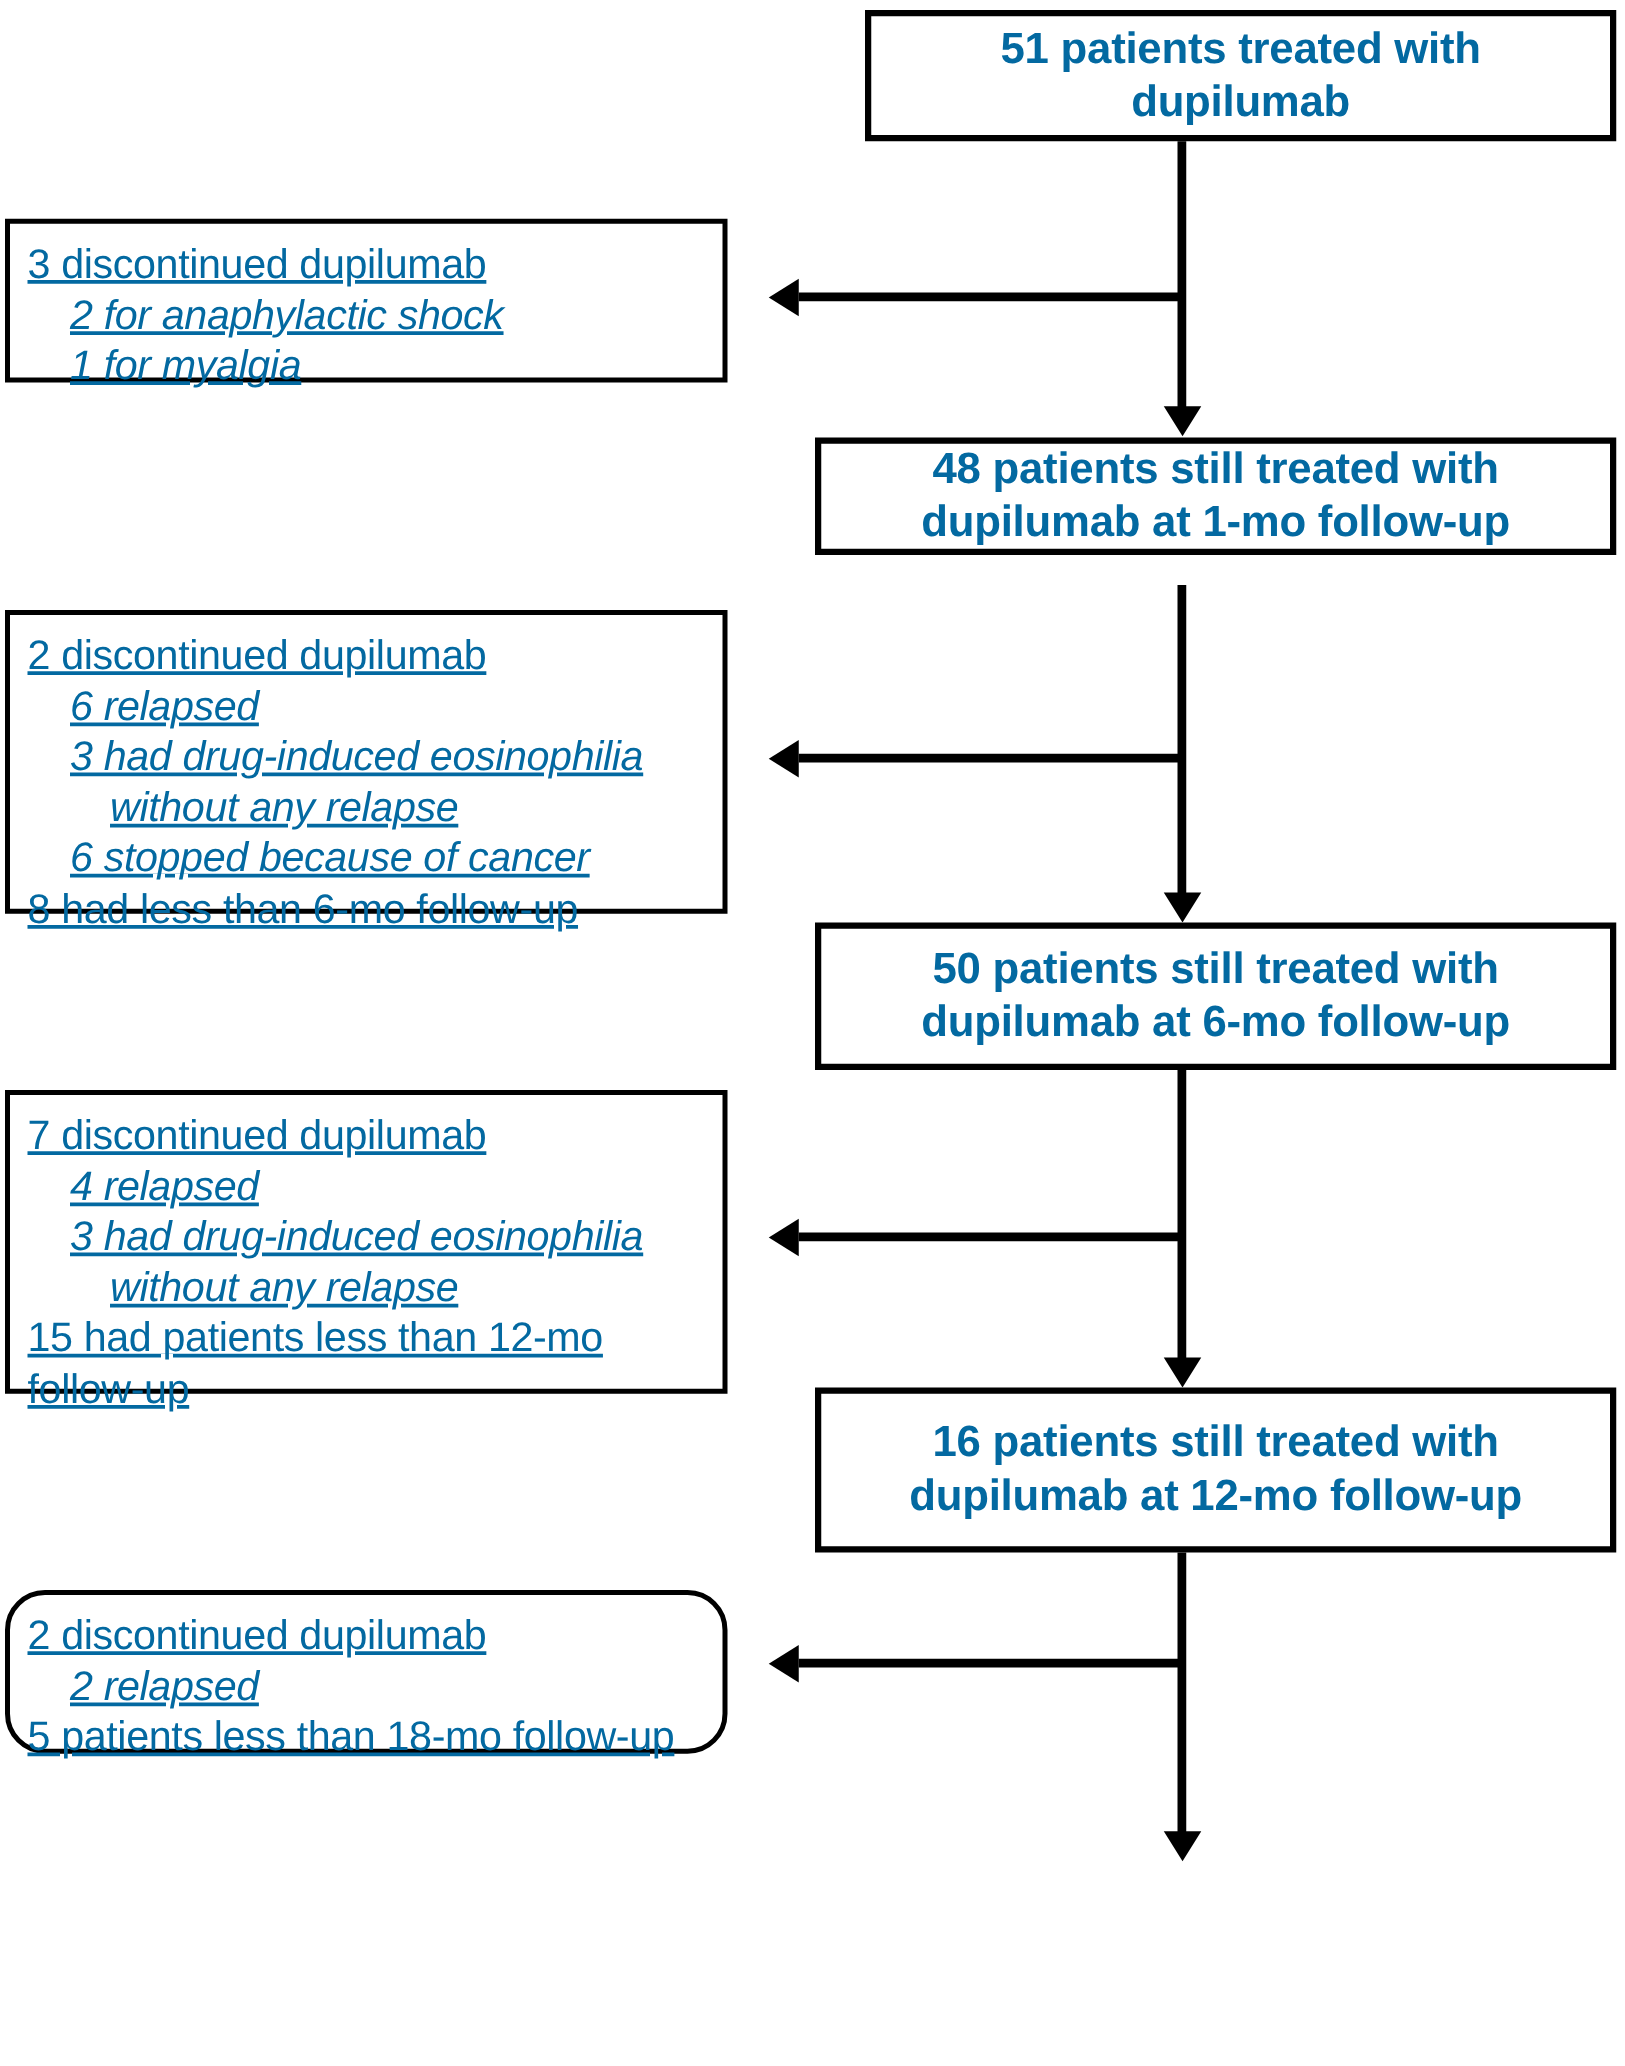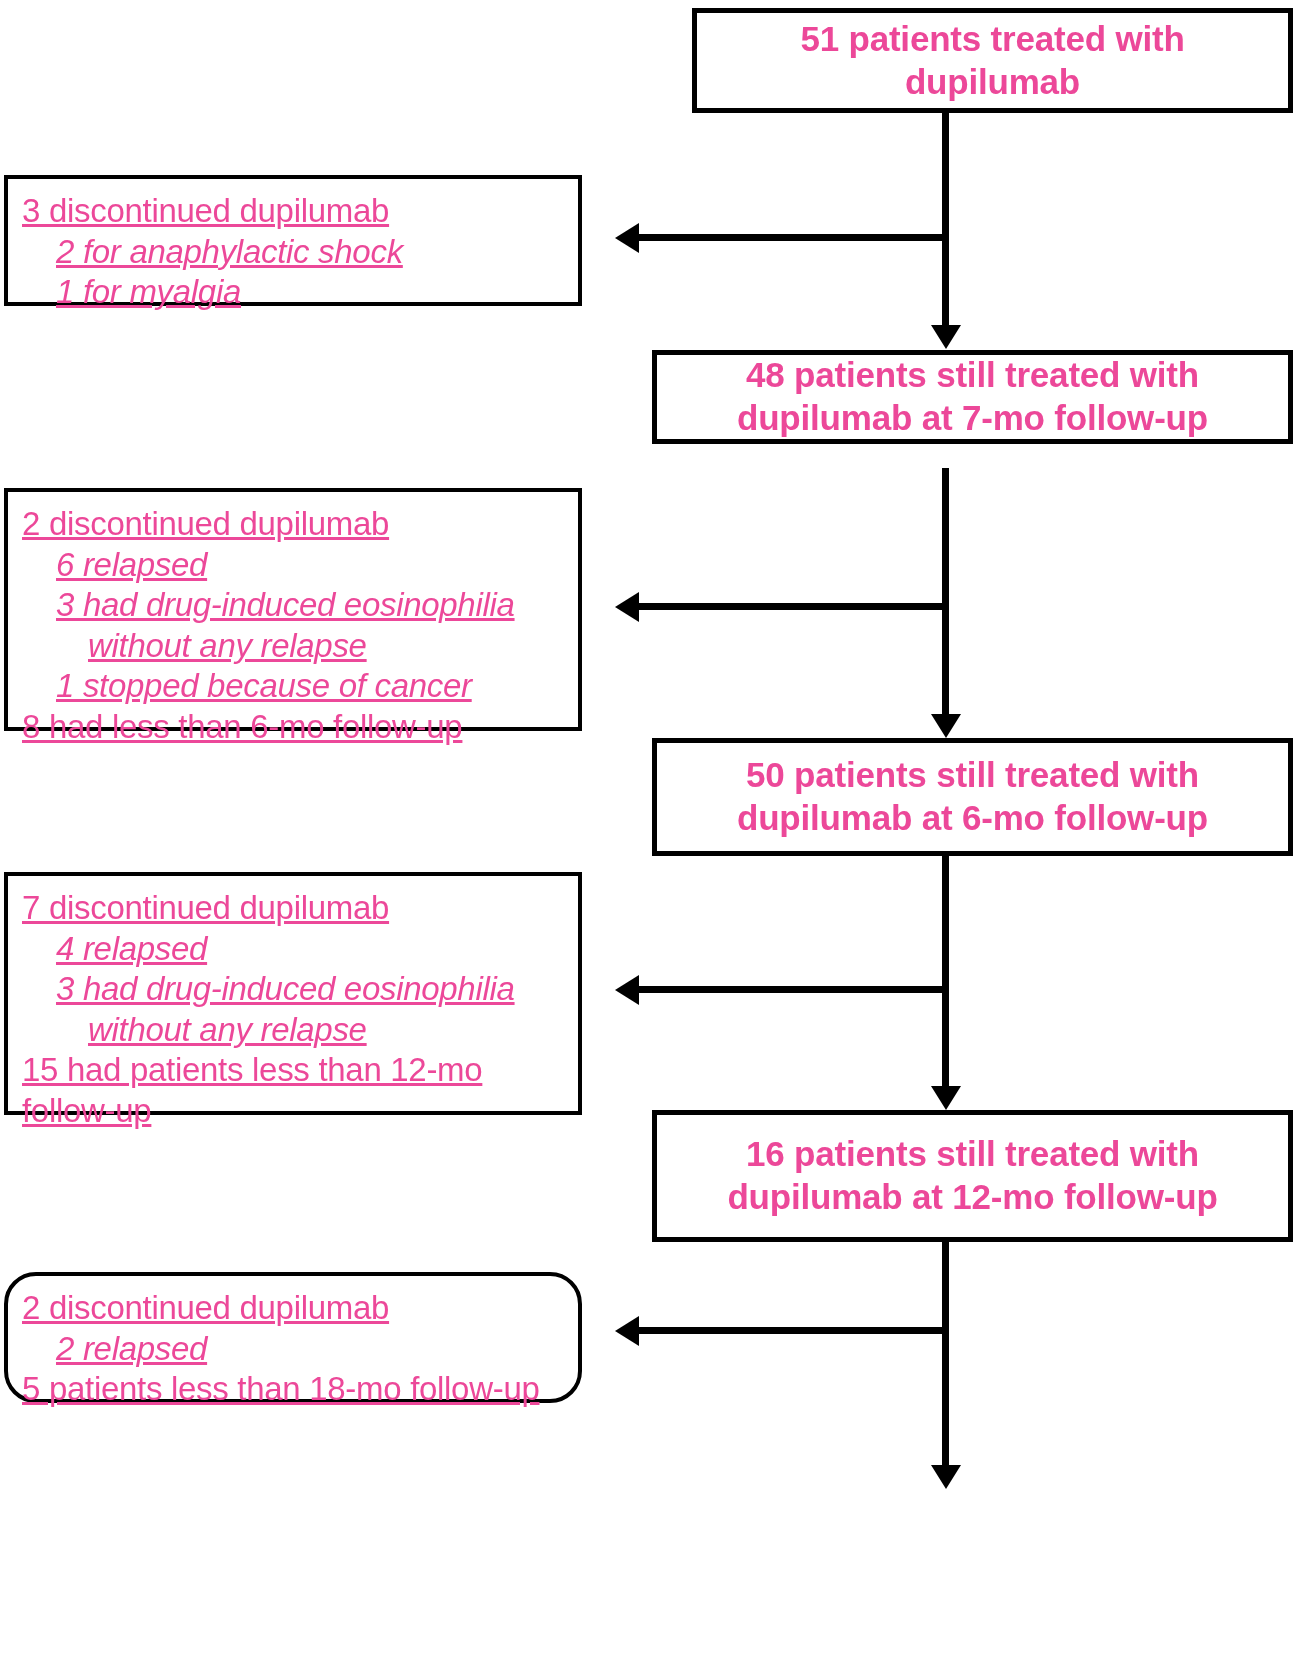--- a/index.html
+++ b/index.html
@@ -6,21 +6,21 @@
     margin: 0;
     padding: 0;
     background: #ffffff;
   }
   #flow {
     position: relative;
     width: 1300px;
     height: 1653px;
     background: #ffffff;
     font-family: "Liberation Sans", sans-serif;
-    color: #ec4899;
+    color: #0369a1;
     overflow: hidden;
   }
 
   
   .node {
     position: absolute;
     box-sizing: border-box;
     background: #ffffff;
     border: 5px solid #000000;
   }
@@ -111,21 +111,21 @@
   <div class="node main" style="left:692px; top:8px; width:601px; height:105px;">
     <div class="maintext">
       <span>51 patients treated with</span><br>
       <span>dupilumab</span>
     </div>
   </div>
 
   <div class="node main" style="left:652px; top:350px; width:641px; height:94px;">
     <div class="maintext">
       <span>48 patients still treated with</span><br>
-      <span>dupilumab at 7-mo follow-up</span>
+      <span>dupilumab at 1-mo follow-up</span>
     </div>
   </div>
 
   <div class="node main" style="left:652px; top:738px; width:641px; height:118px;">
     <div class="maintext">
       <span>50 patients still treated with</span><br>
       <span>dupilumab at 6-mo follow-up</span>
     </div>
   </div>
 
@@ -141,21 +141,21 @@
     <div class="line">3 discontinued dupilumab</div>
     <div class="line ital ind1">2 for anaphylactic shock</div>
     <div class="line ital ind1">1 for myalgia</div>
   </div>
 
   <div class="node side" style="left:4px; top:488px; width:578px; height:243px;">
     <div class="line">2 discontinued dupilumab</div>
     <div class="line ital ind1">6 relapsed</div>
     <div class="line ital ind1">3 had drug-induced eosinophilia</div>
     <div class="line ital ind2">without any relapse</div>
-    <div class="line ital ind1">1 stopped because of cancer</div>
+    <div class="line ital ind1">6 stopped because of cancer</div>
     <div class="line">8 had less than 6-mo follow-up</div>
   </div>
 
   <div class="node side" style="left:4px; top:872px; width:578px; height:243px;">
     <div class="line">7 discontinued dupilumab</div>
     <div class="line ital ind1">4 relapsed</div>
     <div class="line ital ind1">3 had drug-induced eosinophilia</div>
     <div class="line ital ind2">without any relapse</div>
     <div class="line">15 had patients less than 12-mo</div>
     <div class="line">follow-up</div>

